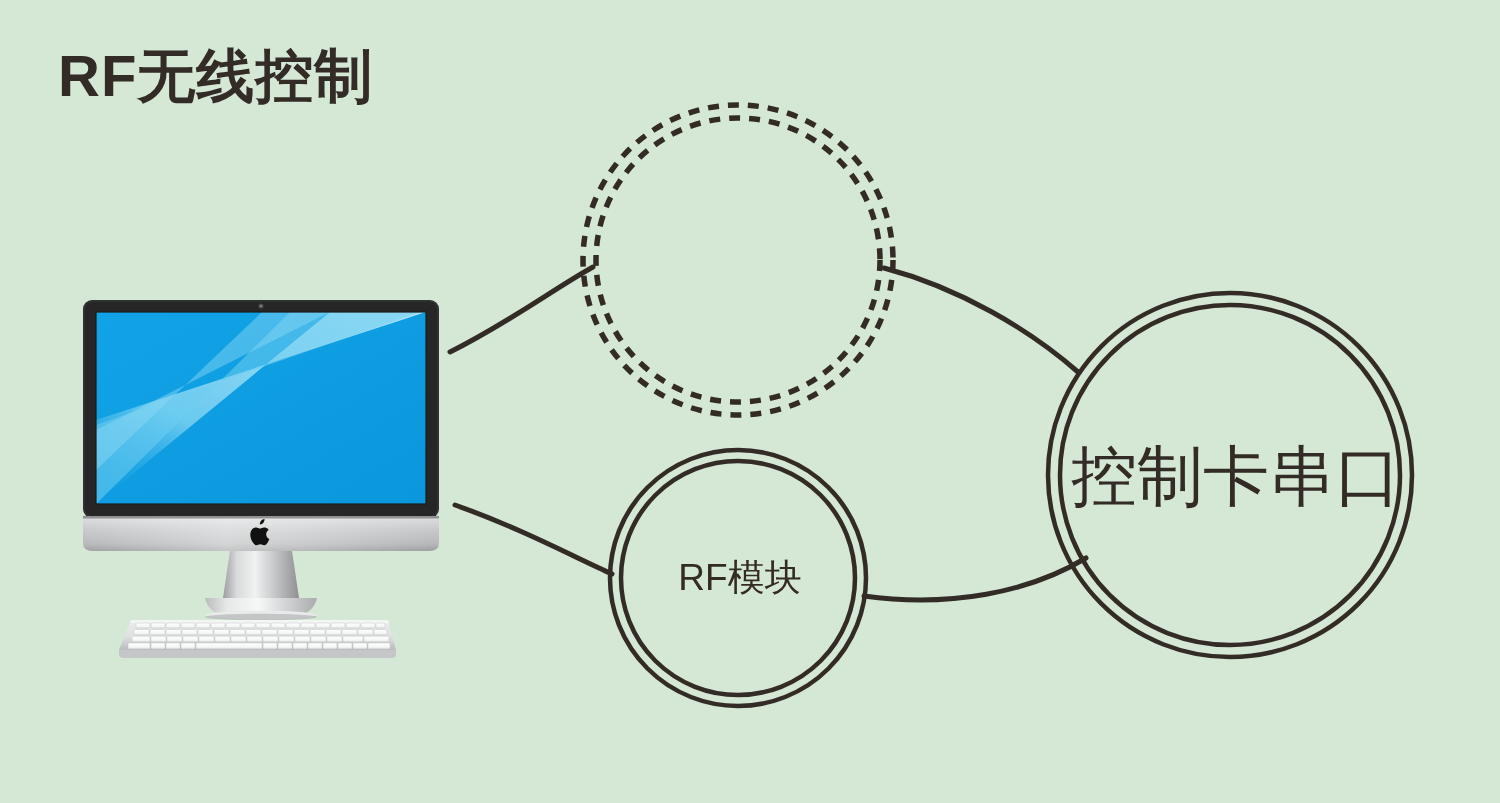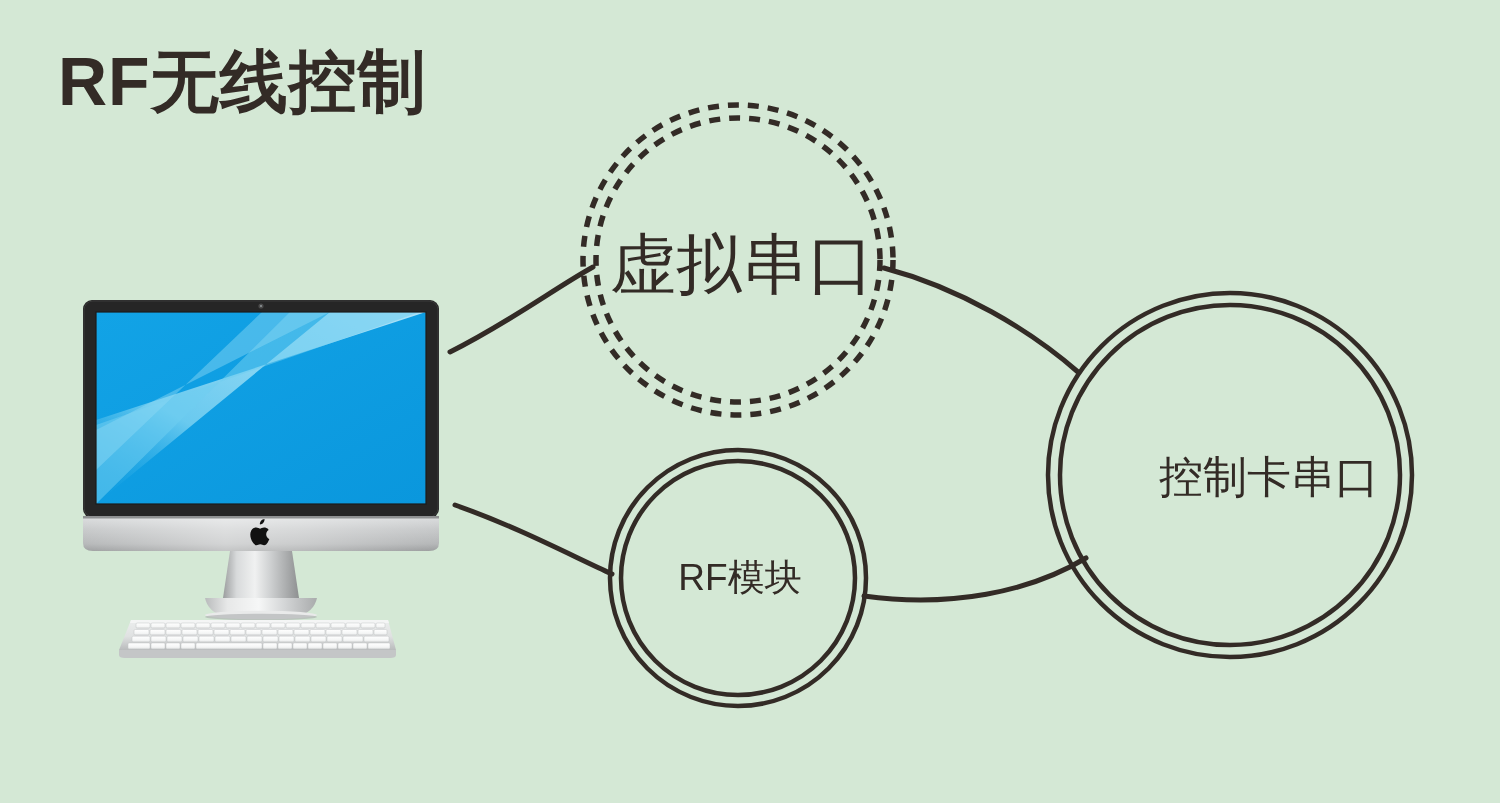--- a/index.html
+++ b/index.html
@@ -16,21 +16,21 @@
   }
   #bg {
     position: absolute;
     inset: 0;
     background: #d4e8d5;
   }
   #title {
     position: absolute;
     left: 58px;
     top: 46px;
-    font-size: 68px;
+    font-size: 58px;
     font-weight: bold;
     letter-spacing: 1px;
     color: #332b26;
     font-family: "Liberation Sans", "DejaVu Sans", sans-serif;
     white-space: nowrap;
     line-height: 1.05;
   }
   svg.layer {
     position: absolute;
     left: 0;
@@ -53,22 +53,21 @@
     font-size: 66px;
   }
   #label-rf-module {
     left: 740px;
     top: 578px;
     font-size: 37px;
   }
   #label-control-card {
     left: 1236px;
     top: 477px;
-    font-size: 44px;
-    margin-left: 33px;
+    font-size: 66px;
   }
 </style>
 </head>
 <body>
 
 <div id="stage">
 
   <div id="bg" style="background: rgb(212, 232, 213);"></div>
 
   <div id="title" style="color: rgb(51, 43, 38);">RF无线控制</div>
@@ -260,19 +259,18 @@
       <circle cx="738" cy="578" r="128" fill="none" stroke="#332b26" stroke-width="4.5"></circle>
       <circle cx="738" cy="578" r="117" fill="none" stroke="#332b26" stroke-width="4.5"></circle>
     </g>
 
     <g>
       <circle cx="1230" cy="475" r="182" fill="none" stroke="#332b26" stroke-width="4.5"></circle>
       <circle cx="1230" cy="475" r="170" fill="none" stroke="#332b26" stroke-width="4.5"></circle>
     </g>
   </svg>
 
-  <div class="node-label" id="label-virtual-serial">虚拟串口</div>
 
   <div class="node-label" id="label-rf-module">RF模块</div>
 
   <div class="node-label" id="label-control-card">控制卡串口</div>
 
 </div>
 
 </body></html>

